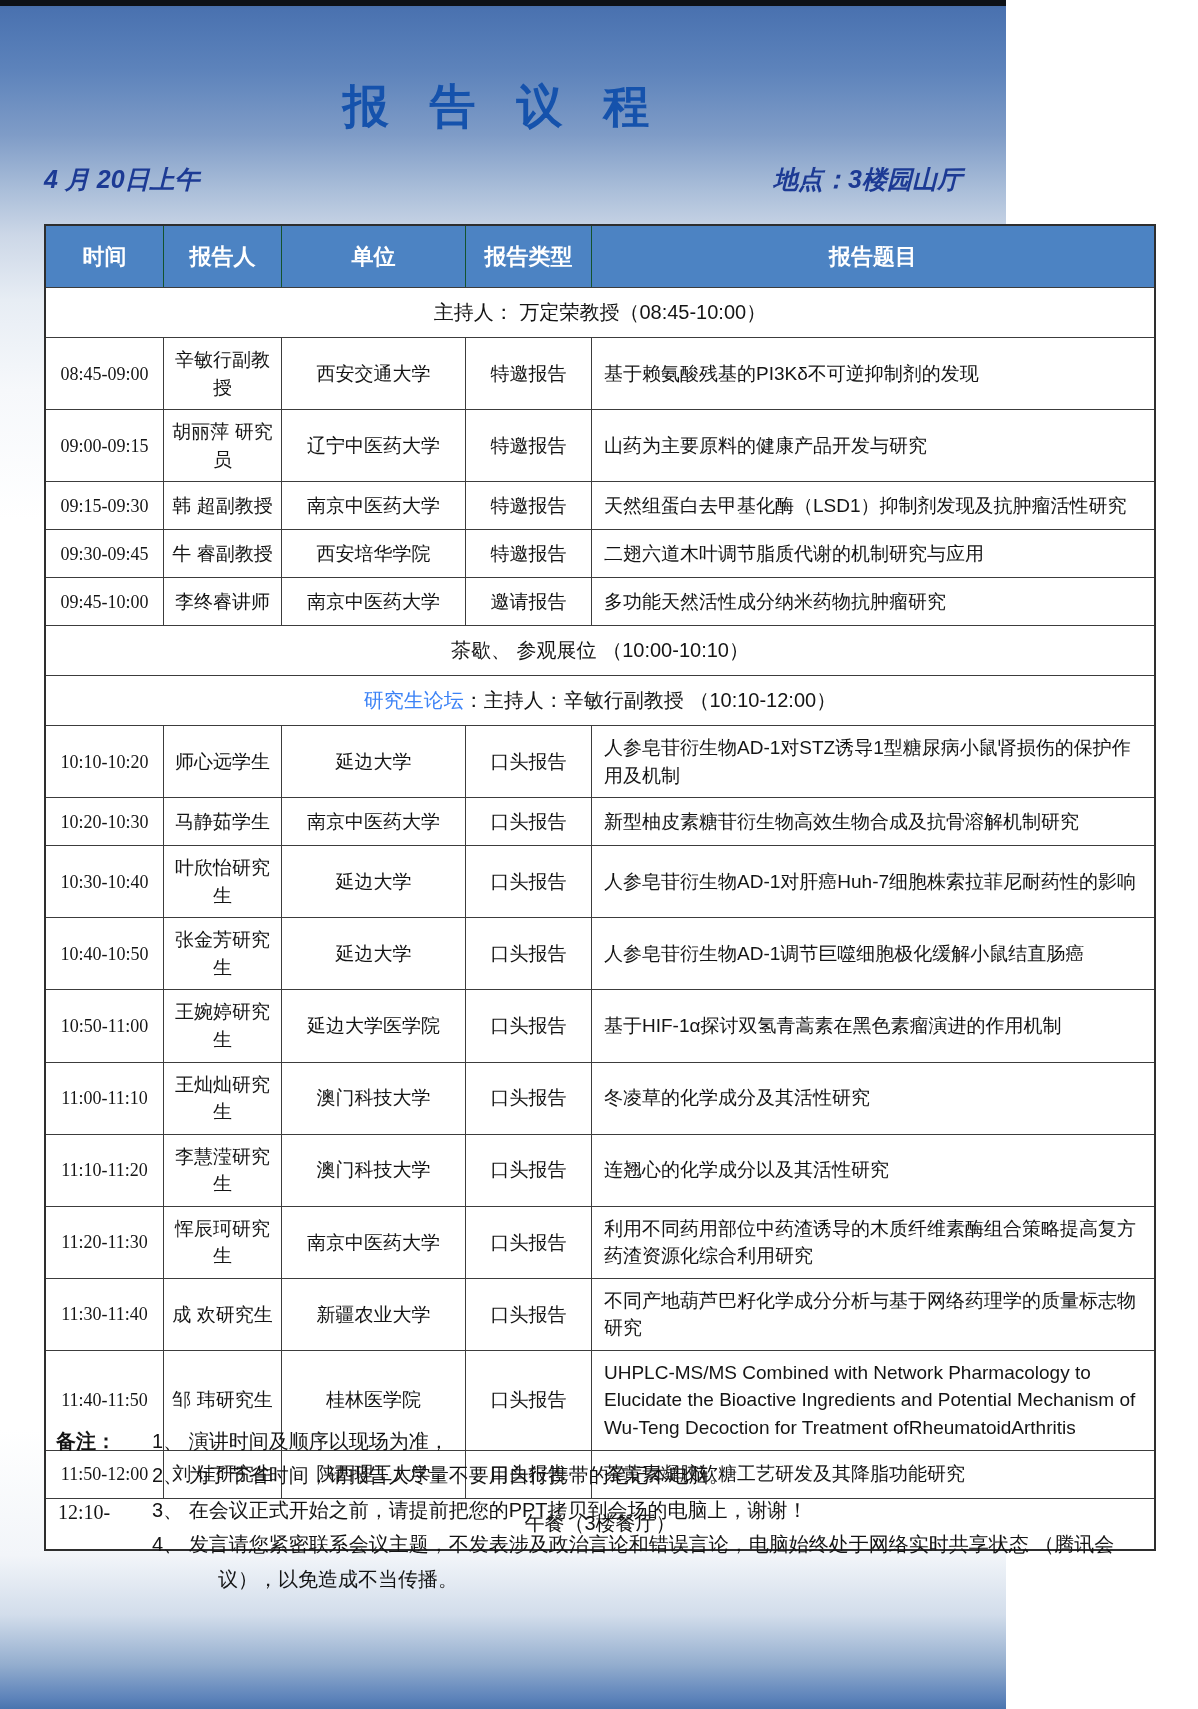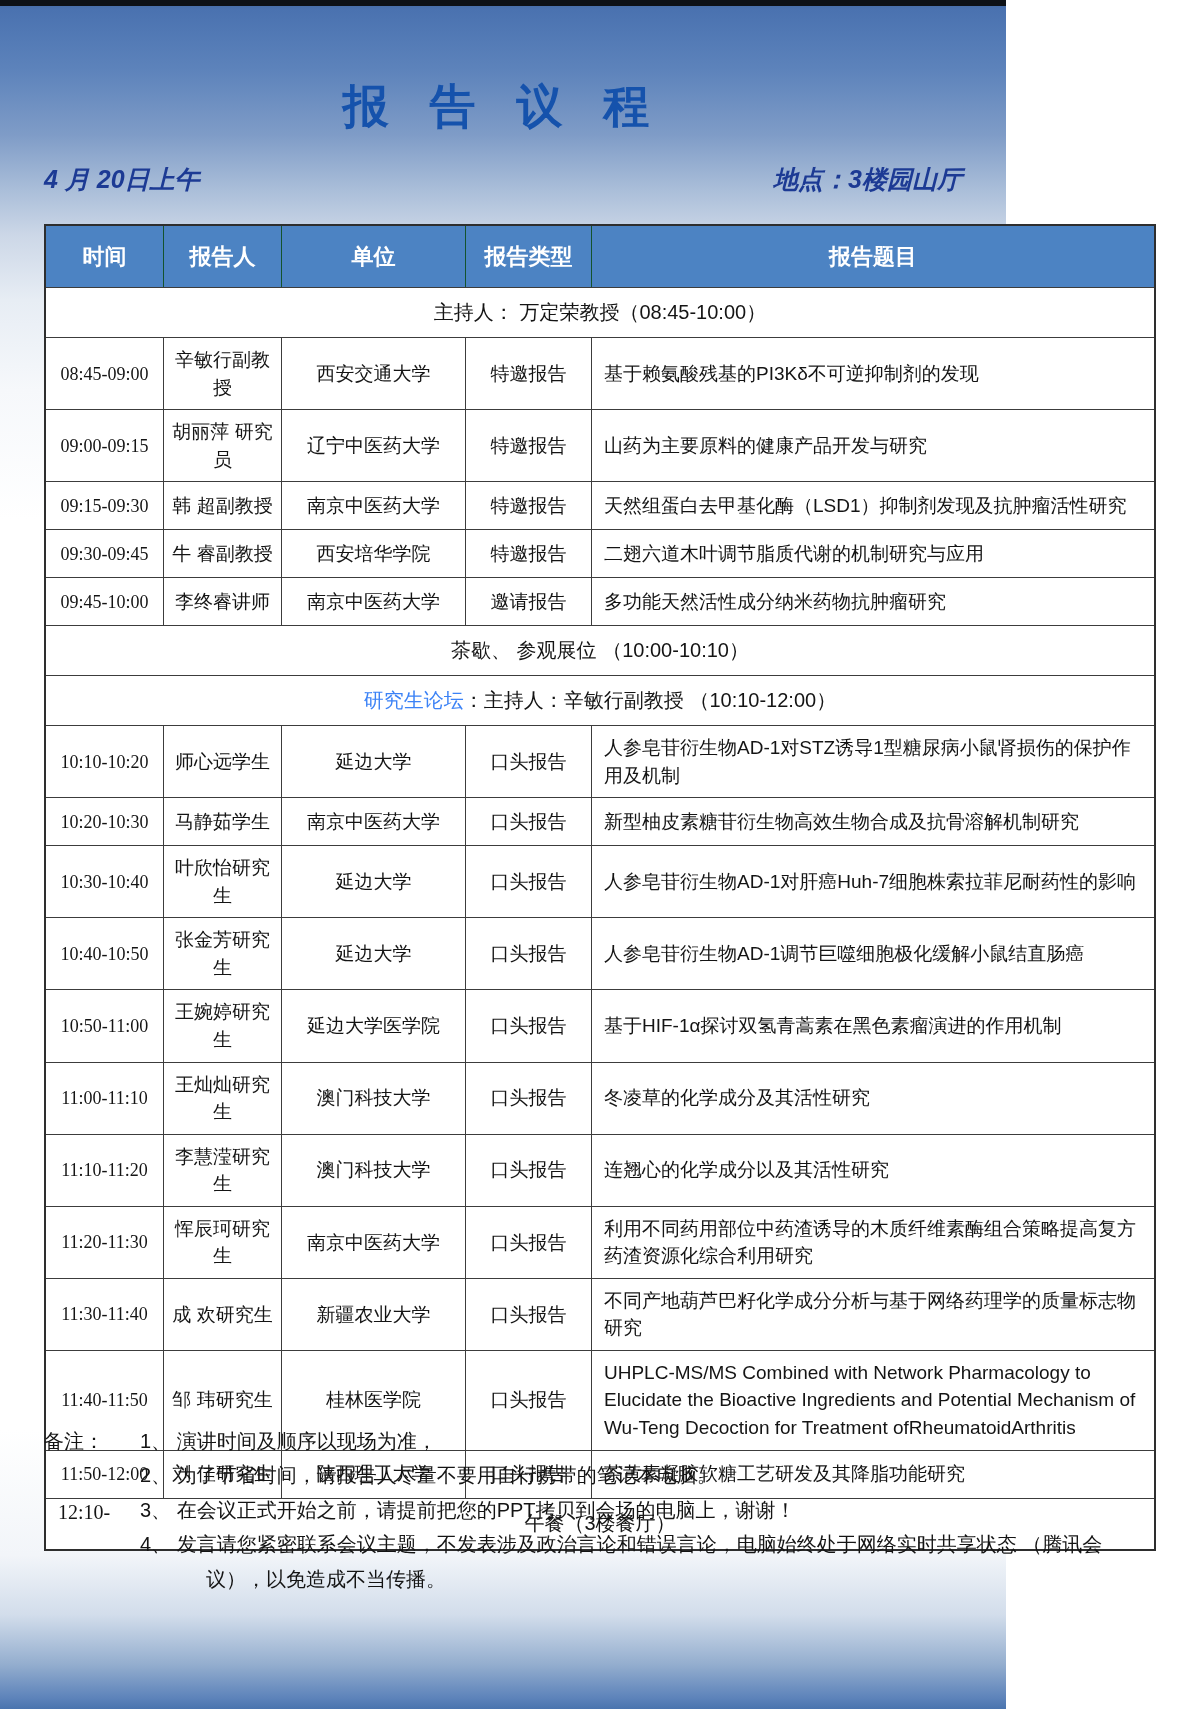--- a/index.html
+++ b/index.html
@@ -55,21 +55,21 @@
   .row.session .hl:empty{ display:none; }
   .row.lunch{ position:relative; }
   .row.lunch .ltime{
     position:absolute; left:12px; bottom:25px;
     font-family:"Liberation Serif","DejaVu Serif",serif; font-size:20px;
   }
   .notes{
     position:absolute; left:44px; top:1424px; width:1112px;
     display:flex; font-size:20px; color:#141414; line-height:1.72;
   }
-  .notes-label{ flex:0 0 66px; font-weight:400; }
+  .notes-label{ flex:0 0 66px; font-weight:700;margin-left:12px; }
   .notes-items{ flex:1; }
   .note-item{ padding-left:96px; text-indent:-66px; }
 </style>
 </head>
 <body>
 
 <div class="page">
   <div class="topbar"></div>
 
   <h1 class="title">报 告 议 程</h1>

